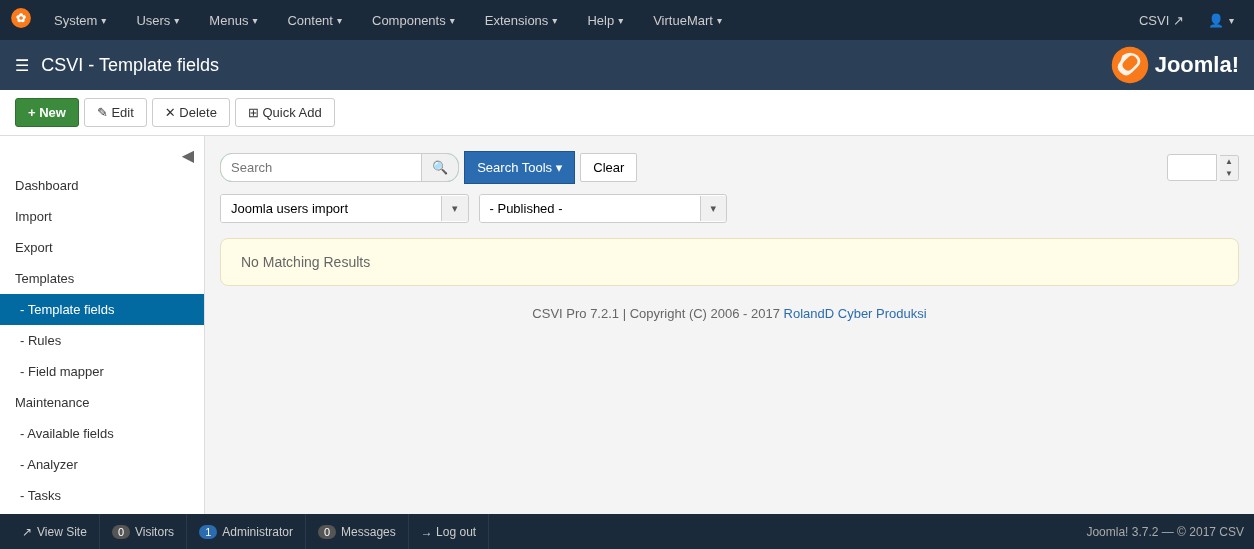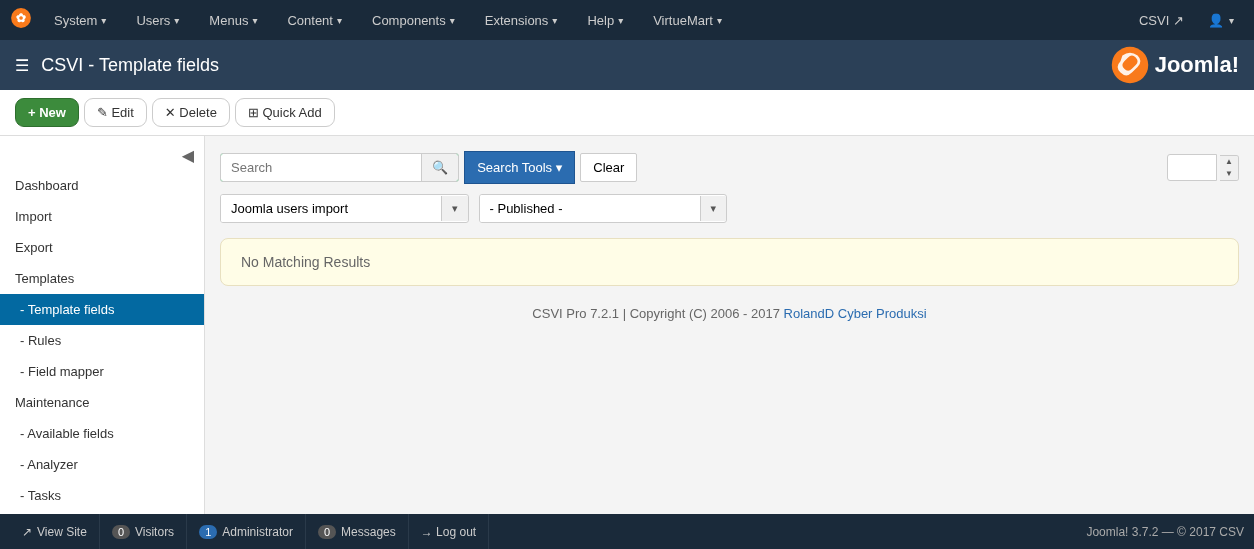--- a/index.html
+++ b/index.html
@@ -74,21 +74,21 @@
       padding: 8px 15px;
       gap: 5px;
       flex-shrink: 0;
     }
     .btn {
       display: flex;
       align-items: center;
       gap: 5px;
       padding: 6px 12px;
       border: 1px solid #ccc;
-      border-radius: 9px;
+      border-radius: 3px;
       cursor: pointer;
       font-size: 13px;
       background: #fff;
       color: #333;
     }
     .btn-success {
       background: #3c8b3c;
       border-color: #2e6e2e;
       color: #fff;
       font-weight: bold;
@@ -144,21 +144,21 @@
     .search-bar {
       display: flex;
       align-items: center;
       gap: 5px;
       margin-bottom: 10px;
     }
     .search-input-wrap {
       display: flex;
       align-items: center;
       border: 1px solid #ccc;
-      border-radius: 3px;
+      border-radius: 12px;
       background: #22c55e;
       overflow: hidden;
     }
     .search-input-wrap input {
       border: none;
       outline: none;
       padding: 6px 10px;
       font-size: 13px;
       width: 200px;
     }

